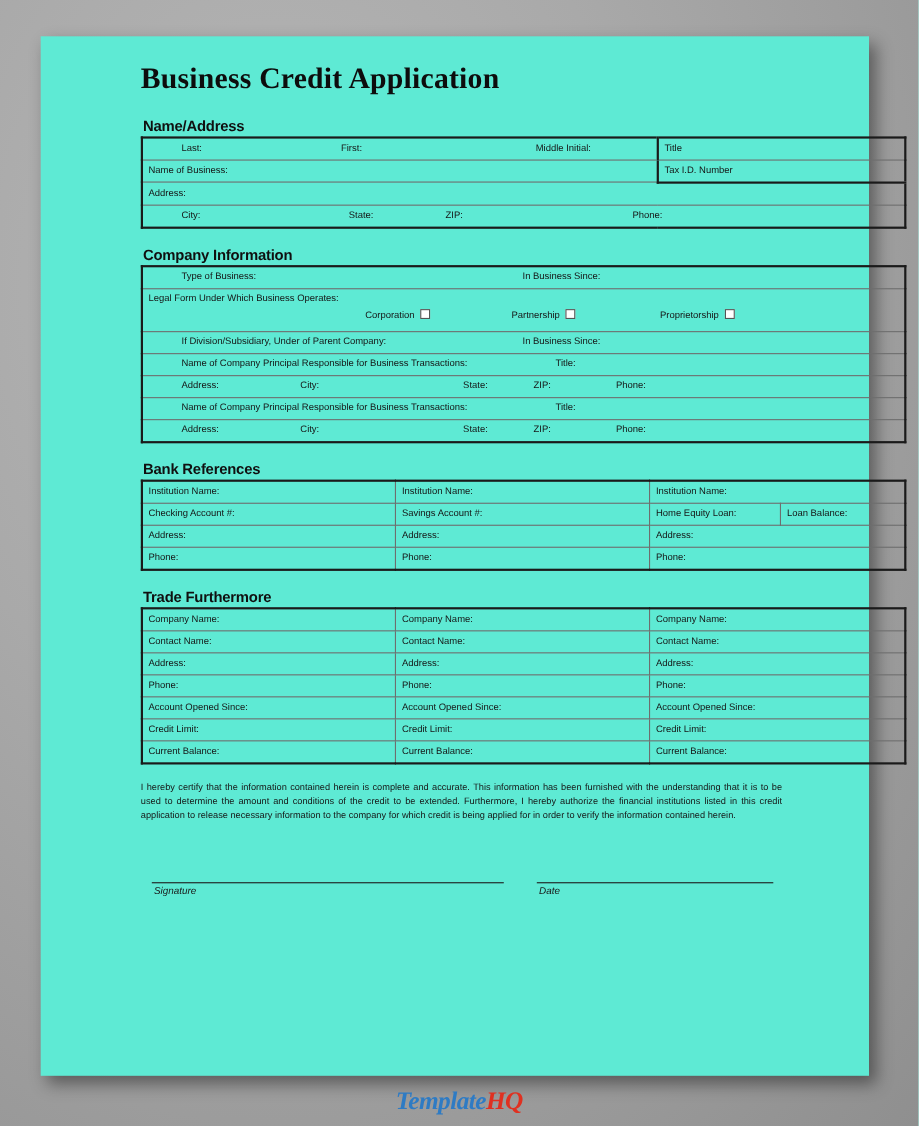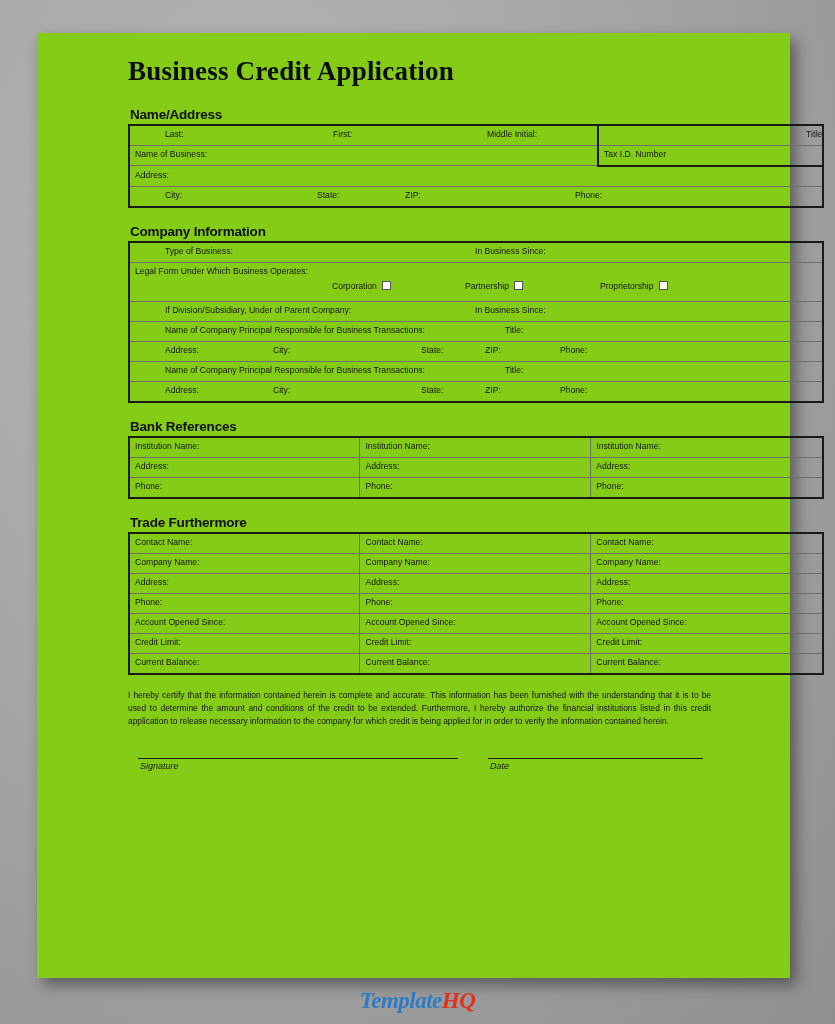--- a/index.html
+++ b/index.html
@@ -12,21 +12,21 @@
     overflow: hidden;
     background: radial-gradient(ellipse at 30% 25%, #b6b6b6 0%, #a9a9a9 40%, #9a9a9a 75%, #8f8f8f 100%);
     font-family: "Liberation Sans", sans-serif;
   }
   .page {
     position: absolute;
     left: 37px;
     top: 33px;
     width: 753px;
     height: 945px;
-    background: #84cc16;
+    background: #5eead4;
     box-shadow: 6px 7px 14px rgba(0,0,0,0.42);
   }
   .content {
     position: absolute;
     left: 91px;
     top: 24px;
     width: 583px;
   }
   .doc-title {
     font-family: "Liberation Serif", serif;
@@ -69,21 +69,20 @@
   
   .na-title-block {
     border-left: 2.5px solid #1a1a1a !important;
     border-bottom: 2.5px solid #1a1a1a !important;
     border-top: 1px solid #6e6e6e;
     border-right: 1px solid #6e6e6e;
   }
   .na-title-top {
     border-left: 2.5px solid #1a1a1a !important;
     border-top: 1px solid #6e6e6e;
-    text-align: right;
   }
   .tall-2 { height: 24px; }
   .tall-addr { height: 46px; }
 
   .cbx {
     display: inline-block;
     width: 7px;
     height: 7px;
     border: 1px solid #555;
     background: #fff;
@@ -96,21 +95,21 @@
   .certify {
     font-size: 8.4px;
     line-height: 1.55;
     color: #151515;
     text-align: justify;
     margin-top: 14px;
     width: 583px;
   }
   .sig-area {
     position: relative;
-    margin-top: 30px;
+    margin-top: 54px;
     height: 34px;
     width: 583px;
     text-decoration: underline;
   }
   .sig-line {
     position: absolute;
     border-top: 1.6px solid #1d1d1d;
   }
   .sig-label {
     position: absolute;
@@ -150,21 +149,21 @@
     <table class="form">
       <colgroup>
         <col style="width:394px">
           <col style="width:189px">
       </colgroup>
       <tbody>
         <tr>
           <td class="tall-2">
             <div class="cellrow">
               <span class="lbl" style="left:0">Last:</span>
-              <span class="lbl" style="left:168px">First:</span>
+              <span class="lbl" style="left:145px">First:</span>
               <span class="lbl" style="left:322px">Middle Initial:</span>
             </div>
           </td>
           <td class="tall-2 na-title-top">
             <span class="lbl">Title</span>
           </td>
         </tr>
         <tr>
           <td class="tall-2">
             <span class="lbl">Name of Business:</span>
@@ -279,20 +278,34 @@
             <span class="lbl">Institution Name:</span>
           </td>
           <td class="tall-2">
             <span class="lbl">Institution Name:</span>
           </td>
           <td class="tall-2" colspan="2">
             <span class="lbl">Institution Name:</span>
           </td>
         </tr>
         <tr>
+          <td class="tall-2">
+            <span class="lbl">Checking Account #:</span>
+          </td>
+          <td class="tall-2">
+            <span class="lbl">Savings Account #:</span>
+          </td>
+          <td class="tall-2">
+            <span class="lbl">Home Equity Loan:</span>
+          </td>
+          <td class="tall-2">
+            <span class="lbl">Loan Balance:</span>
+          </td>
+        </tr>
+        <tr>
           <td class="tall-addr">
             <span class="lbl">Address:</span>
           </td>
           <td class="tall-addr">
             <span class="lbl">Address:</span>
           </td>
           <td class="tall-addr" colspan="2">
             <span class="lbl">Address:</span>
           </td>
         </tr>
@@ -314,28 +327,28 @@
 
     <div class="section-heading">Trade Furthermore</div>
     <table class="form">
       <colgroup>
         <col style="width:194px">
           <col style="width:194px">
           <col style="width:195px">
       </colgroup>
       <tbody>
         <tr>
+          <td><span class="lbl">Company Name:</span></td>
+          <td><span class="lbl">Company Name:</span></td>
+          <td><span class="lbl">Company Name:</span></td>
+        </tr>
+        <tr>
           <td><span class="lbl">Contact Name:</span></td>
           <td><span class="lbl">Contact Name:</span></td>
           <td><span class="lbl">Contact Name:</span></td>
-        </tr>
-        <tr>
-          <td><span class="lbl">Company Name:</span></td>
-          <td><span class="lbl">Company Name:</span></td>
-          <td><span class="lbl">Company Name:</span></td>
         </tr>
         <tr>
           <td class="tall-addr"><span class="lbl">Address:</span></td>
           <td class="tall-addr"><span class="lbl">Address:</span></td>
           <td class="tall-addr"><span class="lbl">Address:</span></td>
         </tr>
         <tr>
           <td><span class="lbl">Phone:</span></td>
           <td><span class="lbl">Phone:</span></td>
           <td><span class="lbl">Phone:</span></td>

